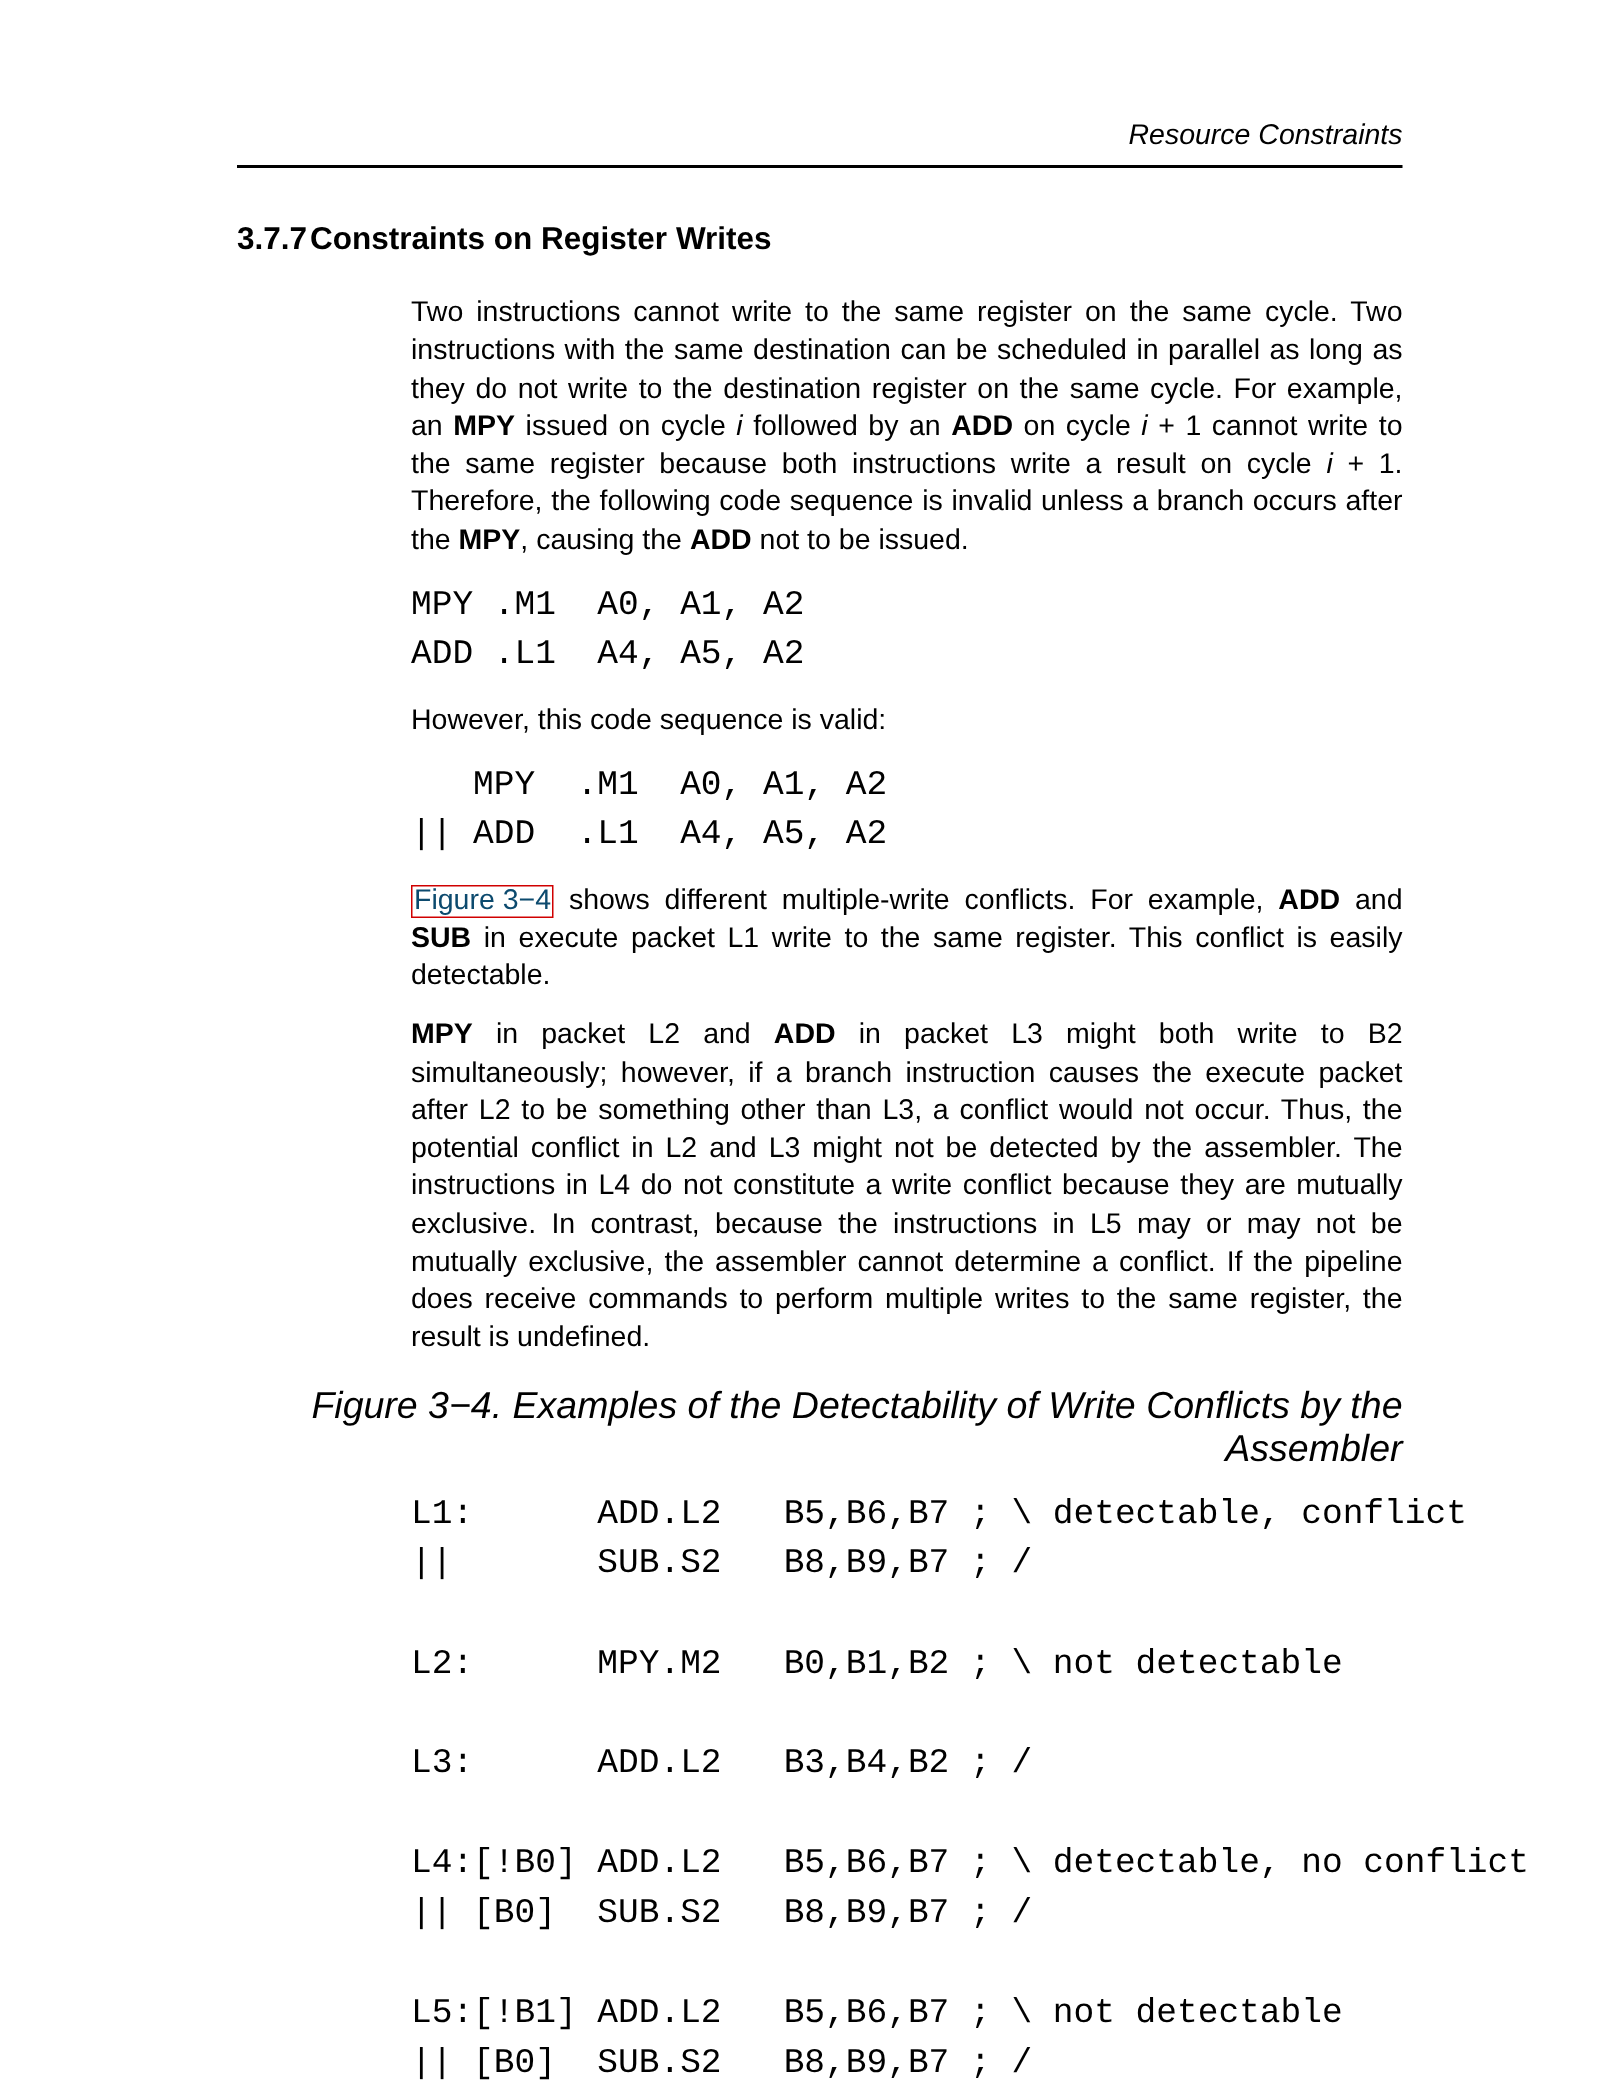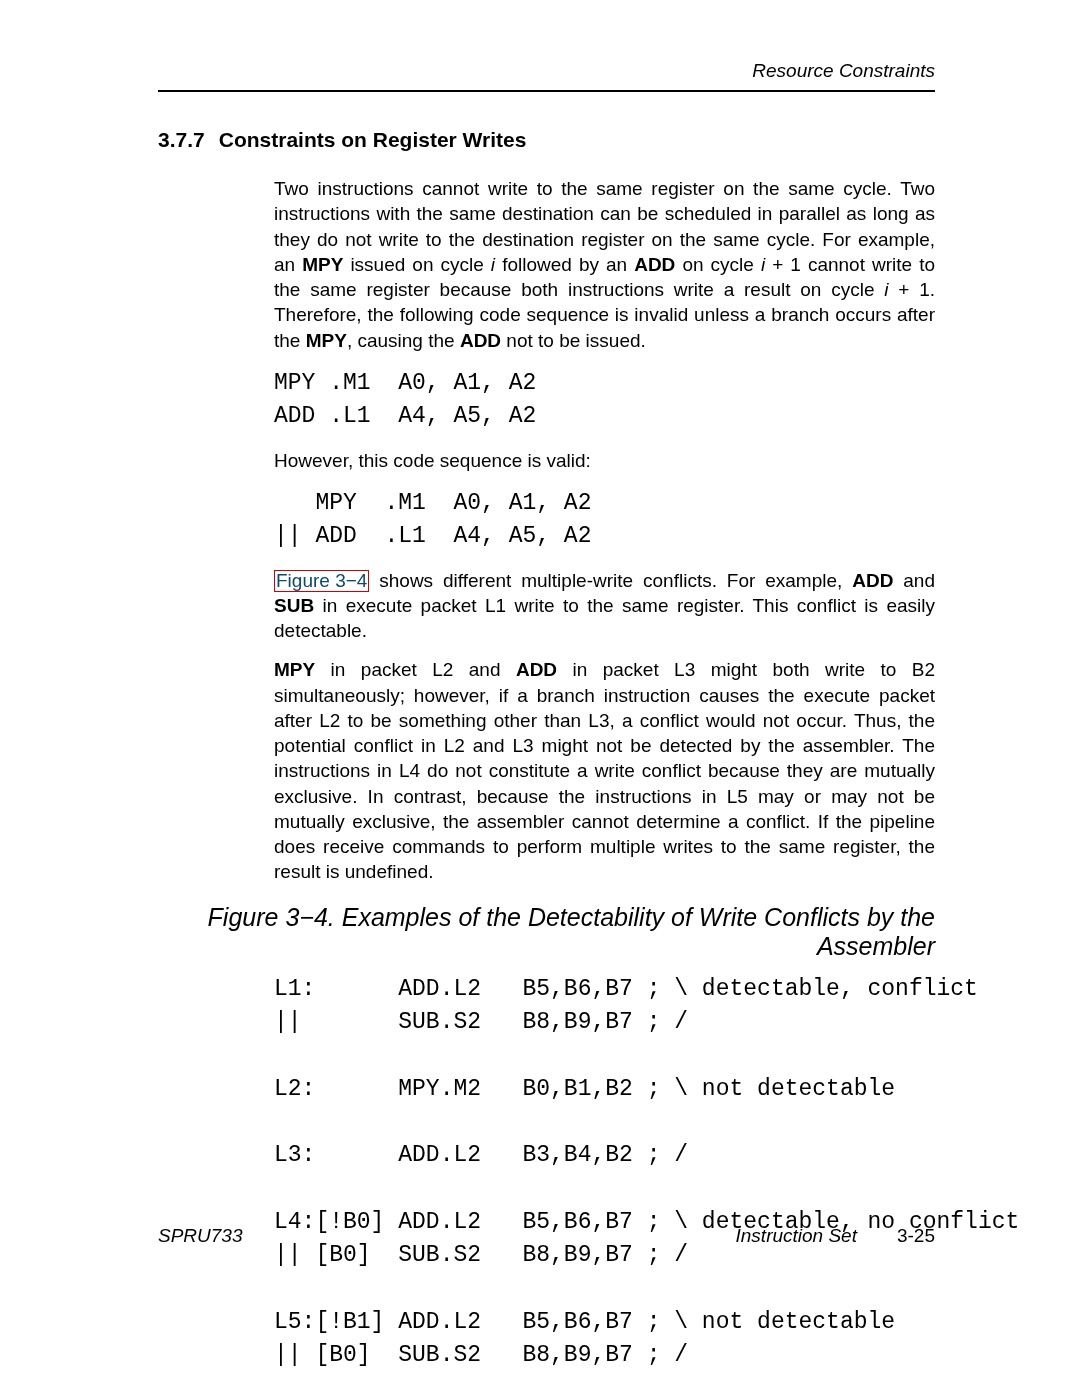--- a/index.html
+++ b/index.html
@@ -7,40 +7,40 @@
     padding: 0;
     background: #fff;
     font-family: Helvetica, Arial, sans-serif;
     color: #000;
     width: 1080px;
   }
   .page {
     width: 1080px;
     height: 1397px;
     box-sizing: border-box;
-    padding: 60px 145px 0 158px;
+    padding: 80px 145px 0 158px;
     position: relative;
   }
   .running-head {
     text-align: right;
     font-style: italic;
     font-size: 19px;
     margin-bottom: 8px;
   }
   .hr {
     border: none;
     border-top: 2px solid #000;
     margin: 0 0 36px 0;
   }
   .sec-heading {
     font-weight: bold;
     font-size: 21px;
     margin-bottom: 24px;
   }
-  .sec-heading .num { display:inline-block; margin-right: 14px; }
+  .sec-heading .num { display:inline-block; margin-right: 2px; }
   .body-col {
     margin-left: 116px;
     font-size: 19px;
     line-height: 1.33;
   }
   .body-col p { margin: 0 0 14px 0; }
   .justify { text-align: justify; }
   .code {
     font-family: "Courier New", Courier, monospace;
     font-size: 23px;
@@ -118,20 +118,14 @@
 
 L3:      ADD.L2   B3,B4,B2 ; /
 
 L4:[!B0] ADD.L2   B5,B6,B7 ; \ detectable, no conflict
 || [B0]  SUB.S2   B8,B9,B7 ; /
 
 L5:[!B1] ADD.L2   B5,B6,B7 ; \ not detectable
 || [B0]  SUB.S2   B8,B9,B7 ; /</div>
   </div>
 
-  <div class="footer">
-    <span class="footer-left">SPRU733</span>
-    <span class="footer-right">
-      <span class="chap">Instruction Set</span><span>3-25</span>
-    </span>
-  </div>
 
 </div>
 
 </body></html>

